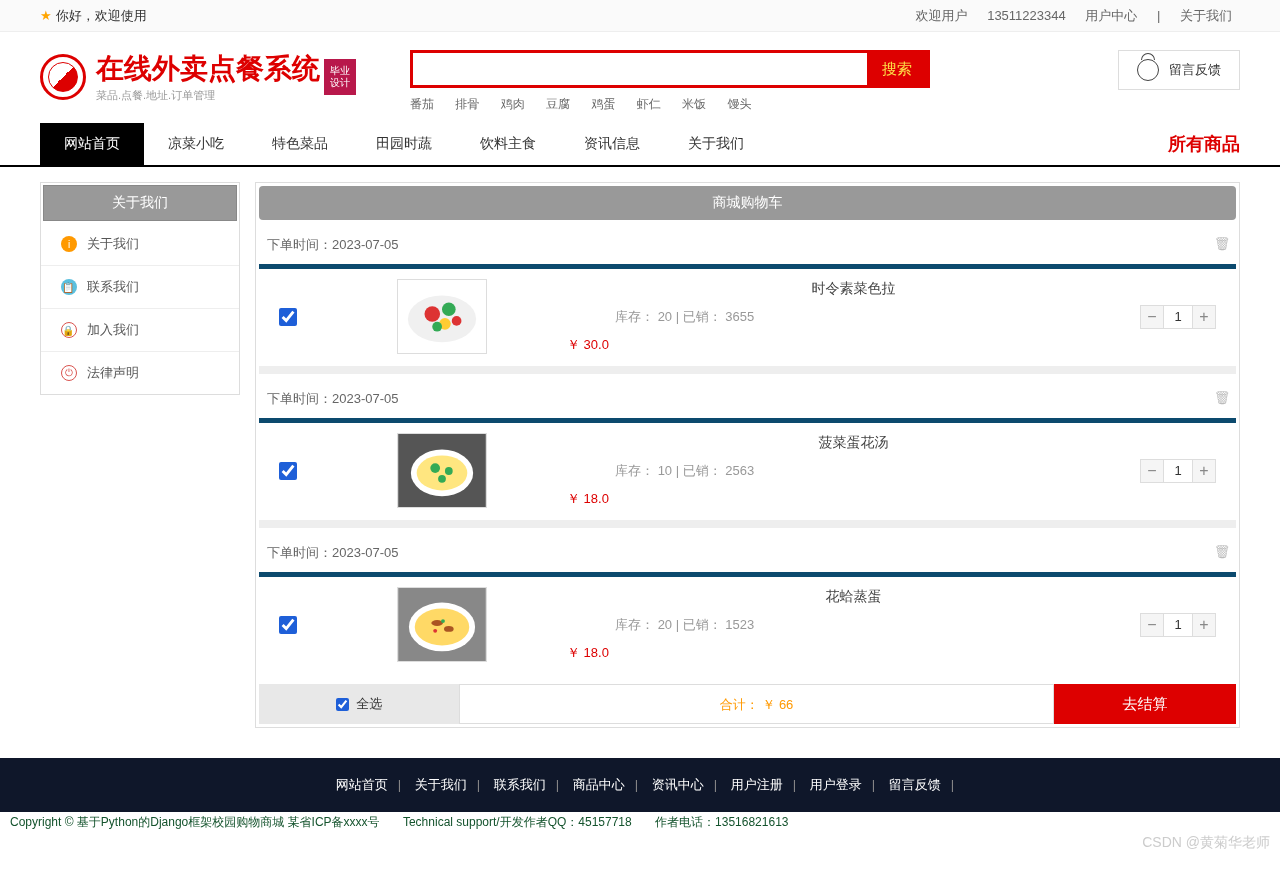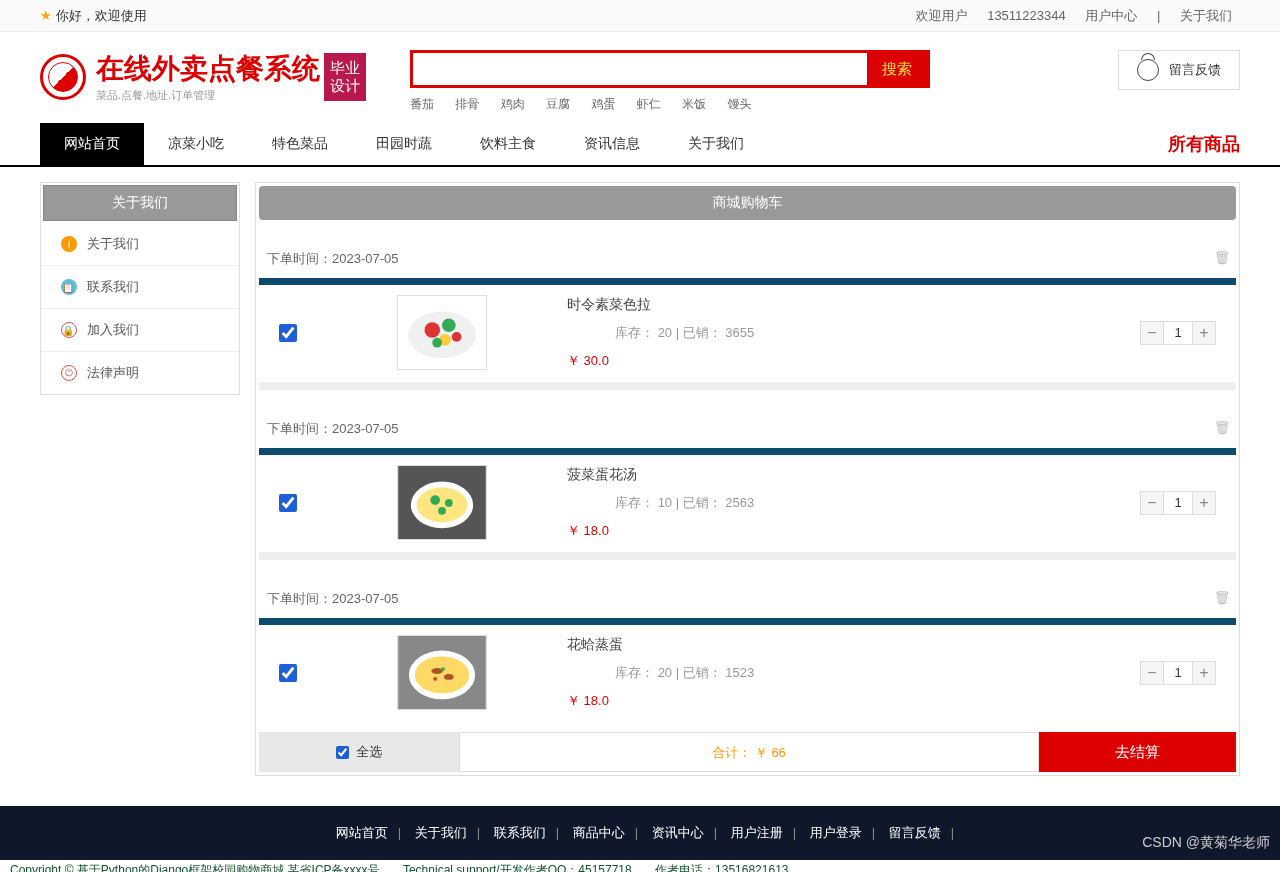--- a/index.html
+++ b/index.html
@@ -12,21 +12,21 @@
 .top-right { color: #666; }
 .top-right span { margin: 0 8px; }
 .header { padding: 18px 0 10px; }
 .header .container { display: flex; align-items: flex-start; }
 .logo-area { display: flex; align-items: center; width: 370px; }
 .logo-circle { width: 46px; height: 46px; border-radius: 50%; border: 3px solid #d00; display: flex; align-items: center; justify-content: center; margin-right: 10px; }
 .logo-circle-inner { width: 30px; height: 30px; border-radius: 50%; background: linear-gradient(135deg, #fff 50%, #d00 50%); border: 1px solid #d00; }
 .logo-text { }
 .logo-title { color: #d00; font-size: 28px; font-weight: bold; }
 .logo-sub { color: #999; font-size: 11px; }
-.logo-badge { background: #b8184b; color: #fff; padding: 6px 6px; font-size: 15px; line-height: 1.2; margin-left: 4px; }
+.logo-badge { background: #b8184b; color: #fff; padding: 6px 6px; font-size: 10px; line-height: 1.2; margin-left: 4px; }
 .search-area { width: 520px; }
 .search-box { display: flex; border: 3px solid #d00; height: 38px; }
 .search-input { flex: 1; border: none; outline: none; padding: 0 8px; }
 .search-btn { width: 60px; background: #d00; color: #fde047; border: none; font-size: 15px; cursor: pointer; }
 .hot-words { margin-top: 8px; color: #666; font-size: 12px; }
 .hot-words span { margin-right: 18px; cursor: pointer; }
 .feedback-area { margin-left: auto; }
 .feedback-btn { border: 1px solid #ddd; padding: 8px 18px; display: flex; align-items: center; gap: 10px; cursor: pointer; }
 .feedback-icon { width: 22px; height: 22px; border: 1.5px solid #444; border-radius: 50%; position: relative; }
 .feedback-icon::before { content: ""; position: absolute; width: 12px; height: 6px; border: 1.5px solid #444; border-bottom: none; border-radius: 12px 12px 0 0; top: -7px; left: 3px; }
@@ -42,39 +42,39 @@
 .sidebar-item { padding: 12px 20px; border-bottom: 1px solid #eee; display: flex; align-items: center; gap: 10px; cursor: pointer; color: #555; }
 .sidebar-item:last-child { border-bottom: none; }
 .si-icon { width: 16px; height: 16px; border-radius: 50%; display: inline-flex; align-items: center; justify-content: center; font-size: 10px; color: #fff; }
 .si-orange { background: #f90; }
 .si-blue { background: #5bc0de; }
 .si-red { background: #fff; border: 1.5px solid #d9534f; color: #d9534f; }
 .si-power { background: #fff; border: 1.5px solid #d9534f; color: #d9534f; }
 .content { flex: 1; border: 1px solid #ddd; padding: 3px; }
 .cart-header { background: #999; color: #fff; text-align: center; padding: 8px 0; border-radius: 4px; font-size: 14px; }
 .cart-item { }
-.cart-item-top { display: flex; justify-content: space-between; border-bottom: 7px solid #0c4a6e; padding: 30px 8px 10px; color: #666; }
+.cart-item-top { display: flex; justify-content: space-between; border-bottom: 5px solid #0c4a6e; padding: 16px 8px 10px; color: #666; }
 .trash-icon { width: 14px; height: 16px; cursor: pointer; color: #bbb; }
 .cart-item-body { display: flex; align-items: center; padding: 10px 20px 12px; }
 .chk { width: 18px; height: 18px; accent-color: #1e5fd8; cursor: pointer; margin-right: 100px; }
 .food-img { width: 90px; height: 75px; border: 1px solid #ddd; margin-right: 80px; display: flex; align-items: center; justify-content: center; }
 .food-img svg { width: 100%; height: 100%; }
 .food-info { flex: 1; }
-.food-name { color: #444; margin-bottom: 10px; font-size: 14px; }
+.food-name { color: #444; margin-bottom: 10px; font-size: 14px; text-align: center; }
 .food-meta { color: #999; margin-bottom: 10px; font-size: 13px; margin-left: 48px; }
 .food-price { color: #d00; font-size: 13px; }
 .qty { display: flex; align-items: center; border: 1px solid #ddd; }
 .qty-btn { width: 22px; height: 22px; display: flex; align-items: center; justify-content: center; cursor: pointer; background: #f5f5f5; color: #888; font-size: 16px; }
 .qty-val { width: 30px; text-align: center; border-left: 1px solid #ddd; border-right: 1px solid #ddd; height: 22px; line-height: 22px; }
 .cart-sep { height: 8px; background: #eee; }
 .cart-footer { display: flex; height: 40px; line-height: 40px; margin-top: 10px; }
 .cf-select { width: 200px; text-align: center; background: #e8e8e8; }
 .cf-select input { accent-color: #1e5fd8; vertical-align: middle; margin-right: 4px; }
 .cf-total { flex: 1; text-align: center; color: #f90; border: 1px solid #ddd; }
-.cf-checkout { width: 197px; text-align: center; background: #d00; color: #fff; font-size: 15px; cursor: pointer; }
+.cf-checkout { width: 182px; text-align: center; background: #d00; color: #fff; font-size: 15px; cursor: pointer; }
 .footer { background: #0f172a; padding: 18px 0; text-align: center; color: #fff; }
 .footer a { color: #fff; margin: 0 10px; text-decoration: none; }
 .footer-sep { color: #888; }
 .copyright { text-align: left; padding: 2px 0; color: #14532d; font-size: 12px; }
 .copyright span { margin: 0 10px; }
 .watermark { position: fixed; bottom: 20px; right: 10px; color: #ccc; font-size: 14px; }
 </style>
 </head>
 <body>
 

